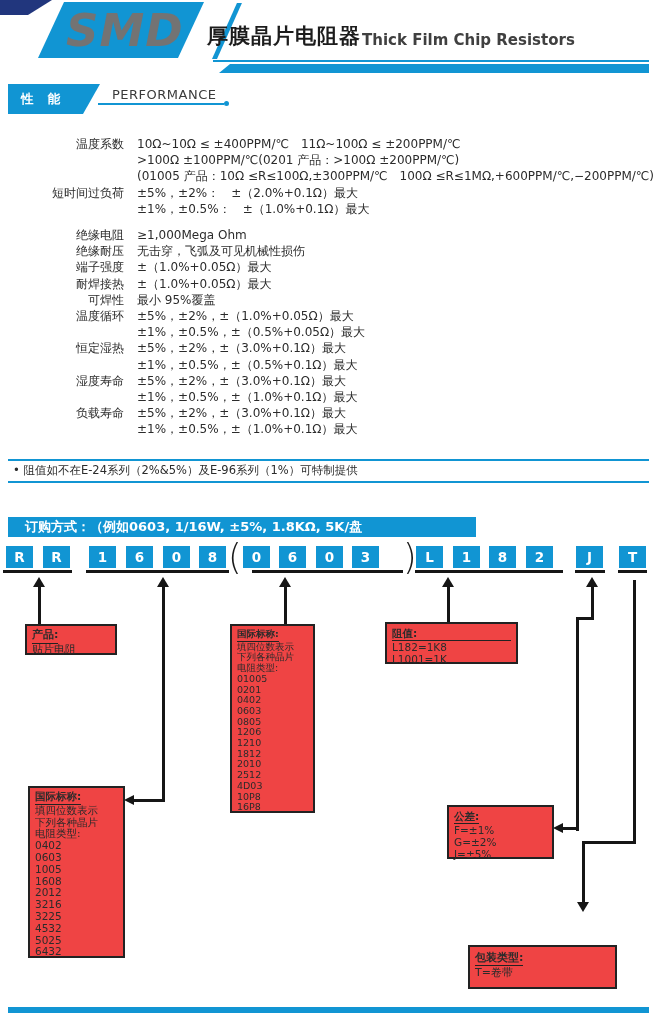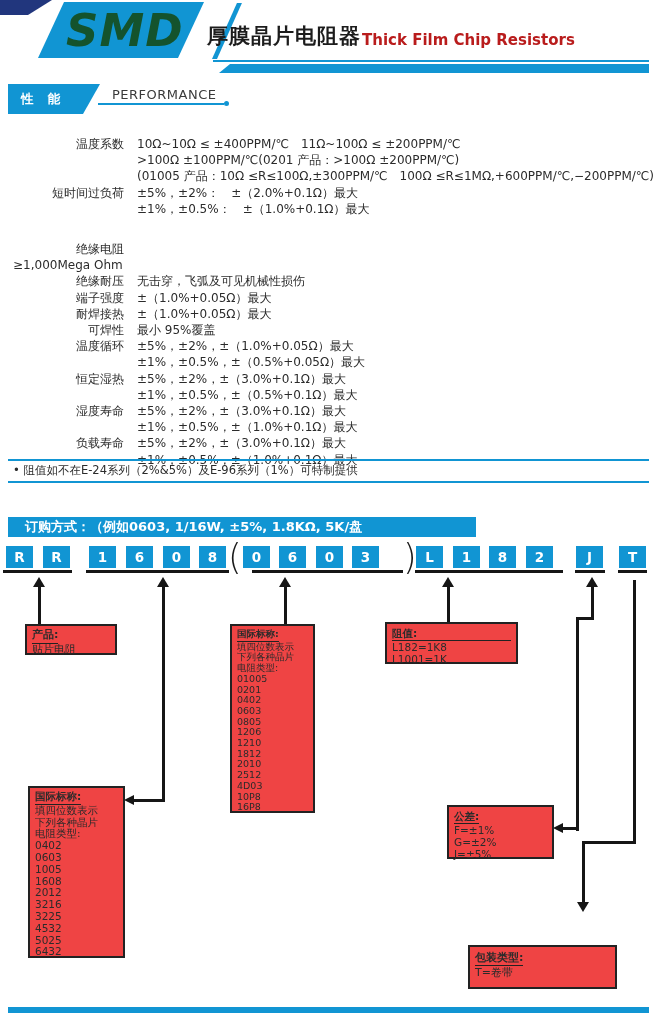--- a/index.html
+++ b/index.html
@@ -5,43 +5,43 @@
   html,body{margin:0;padding:0;background:#fff;}
   #page{position:relative;width:657px;height:1033px;background:#fff;overflow:hidden;
         font-family:"DejaVu Sans","Liberation Sans",sans-serif;color:#2b2b2b;}
 
   
   .corner-navy{position:absolute;left:0;top:0;width:70px;height:15px;background:#21367d;
                clip-path:polygon(0 0,52px 0,28px 100%,0 100%);}
   .smd-banner{position:absolute;left:38px;top:2px;width:166px;height:56px;background:#1195d3;
               clip-path:polygon(26px 0,100% 0,calc(100% - 26px) 100%,0 100%);}
   .smd-text{position:absolute;left:66px;top:4px;font-size:45px;font-weight:bold;font-style:italic;
-            color:#14532d;letter-spacing:1px;}
+            color:#737373;letter-spacing:1px;}
   .smd-stripe{position:absolute;left:212px;top:3px;width:5px;height:56px;background:#1195d3;
               transform:skewX(-24deg);transform-origin:bottom left;}
   .title-zh{position:absolute;left:207px;top:22px;font-size:21px;font-weight:bold;color:#1c1c1c;letter-spacing:1px;}
-  .title-en{position:absolute;left:362px;top:31px;font-size:15px;font-weight:600;color:#b91c1c;}
+  .title-en{position:absolute;left:362px;top:31px;font-size:15px;font-weight:600;color:#404040;}
   .header-thin{position:absolute;left:213px;top:60px;width:436px;height:2px;background:#1195d3;}
   .header-bar{position:absolute;left:219px;top:64px;width:430px;height:9px;background:#1195d3;
               clip-path:polygon(11px 0,100% 0,100% 100%,0 100%);}
 
   
   .perf-flag{position:absolute;left:8px;top:84px;width:92px;height:30px;background:#1195d3;
              clip-path:polygon(0 0,100% 0,calc(100% - 17px) 100%,0 100%);
              color:#fff;font-size:12.5px;font-weight:bold;letter-spacing:5px;
              display:flex;align-items:center;padding-left:13px;box-sizing:border-box;}
   .perf-en{position:absolute;left:112px;top:87px;font-size:13px;color:#3a3a3a;letter-spacing:0.5px;}
   .perf-rule{position:absolute;left:98px;top:103px;width:126px;height:1.5px;background:#1195d3;}
   .perf-dot{position:absolute;left:224px;top:101px;width:5px;height:5px;border-radius:50%;background:#1195d3;}
 
   
   .perf-table{position:absolute;left:0;top:136px;width:657px;font-size:12px;line-height:16.2px;}
   .perf-row{display:flex;}
   .perf-row:nth-child(2){}
-  .perf-row:nth-child(3){margin-top:24px;flex-direction:column;}
+  .perf-row:nth-child(3){margin-top:10px;}
   .perf-label{width:124px;text-align:right;flex:none;color:#2b2b2b;}
   .perf-values{margin-left:13px;white-space:nowrap;}
 
   
   .note-rule{position:absolute;left:8px;width:641px;height:2px;background:#1195d3;}
   .note-text{position:absolute;left:13px;top:463px;font-size:11.5px;color:#2b2b2b;}
 
   
   .order-banner{position:absolute;left:8px;top:517px;width:468px;height:20px;background:#1195d3;
                 color:#fff;font-size:13px;font-weight:bold;display:flex;align-items:center;

